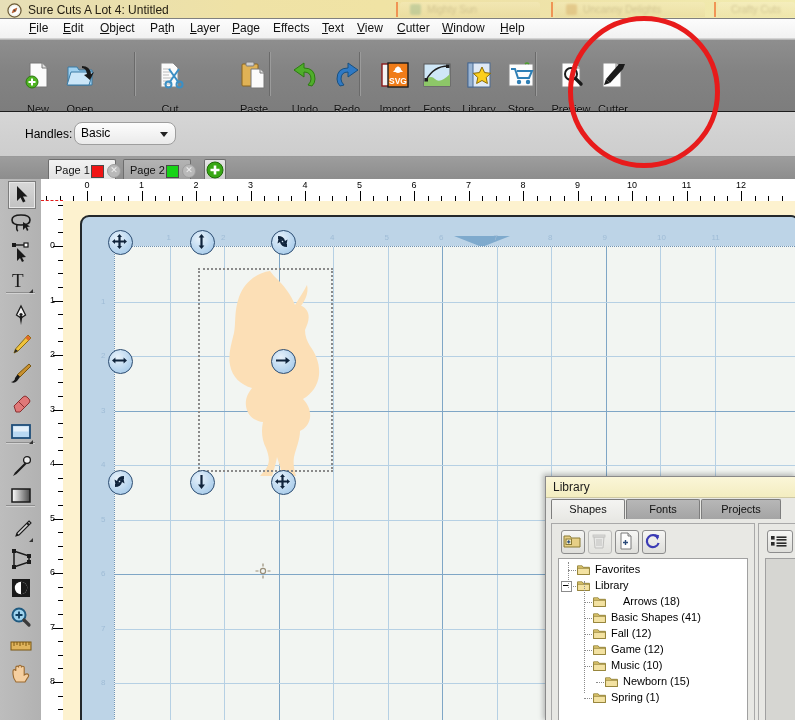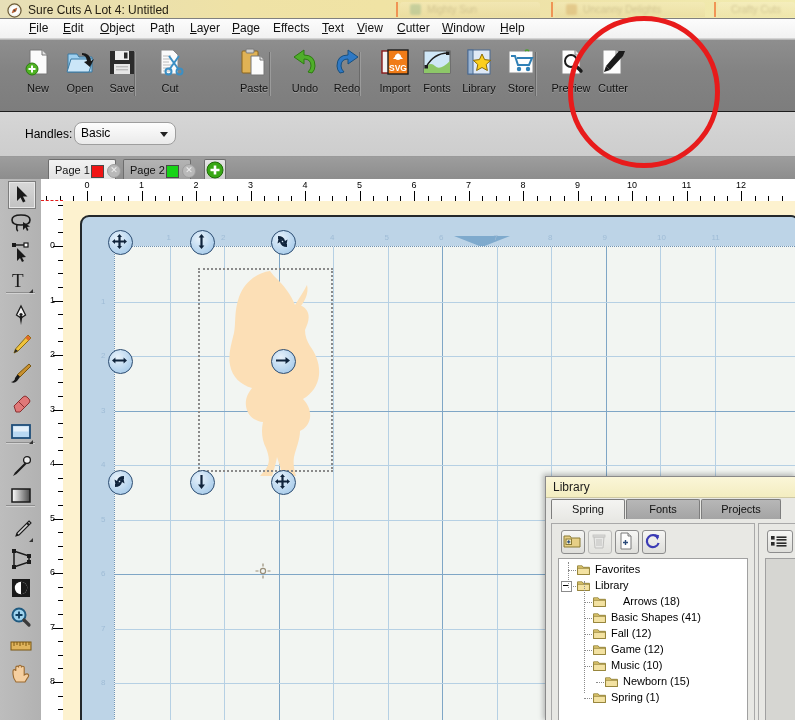--- a/index.html
+++ b/index.html
@@ -35,21 +35,21 @@
     font-size:12px;color:#111;white-space:nowrap;cursor:default;
   }
   #menubar .mi u{text-decoration:underline;}
   
   #toolbar{
     position:absolute;left:0;top:39px;width:795px;height:71px;
     background:linear-gradient(to bottom,#8e8e8e 0%,#838383 45%,#7d7d7d 100%);
     border-top:1px solid #b8b8b8;border-bottom:2px solid #1d1d1d;
   }
   .tb-item{position:absolute;top:7px;width:52px;text-align:center;cursor:default;}
-  .tb-ico{width:30px;height:30px;margin:0 auto;position:relative;}
+  .tb-ico{width:30px;height:30px;margin:13px auto;position:relative;}
   .tb-lab{margin-top:5px;font-size:11px;color:#111;text-shadow:0 1px 0 rgba(255,255,255,.25);}
   .tb-div{position:absolute;top:12px;width:1px;height:44px;background:#6a6a6a;border-right:1px solid #9b9b9b;}
   
   #handlesbar{
     position:absolute;left:0;top:112px;width:795px;height:44px;
     background:linear-gradient(to bottom,#d6d6d6,#cdcdcd);
     border-bottom:1px solid #9a9a9a;
   }
   #handles-label{position:absolute;left:25px;top:15px;font-size:12px;color:#000;}
   #handles-select{
@@ -271,33 +271,20 @@
     <div class="tb-ico">
       <svg width="30" height="30" viewBox="0 0 30 30">
         <path d="M3 7 h9 l2 3 h13 v15 H3 Z" fill="#9fd0ef" stroke="#3b7ba4" stroke-width="1"></path>
         <path d="M6 12 h22 l-4 13 H2 Z" fill="#cbe6f8" stroke="#3b7ba4" stroke-width="1"></path>
         <path d="M17 6 q8 0 9 8 l3-2 -4 8 -6-5 3-1 q-1-6 -5-6 Z" fill="#1a1a1a"></path>
       </svg>
     </div>
     <div class="tb-lab">Open</div>
   </div>
 
-  <div class="tb-item" style="left:96px">
-    <div class="tb-ico">
-      <svg width="30" height="30" viewBox="0 0 30 30">
-        <rect x="3" y="4" width="24" height="23" fill="#2b2b2b"></rect>
-        <rect x="8" y="4" width="14" height="9" fill="#eee"></rect>
-        <rect x="17" y="5.5" width="3.5" height="6" fill="#2b2b2b"></rect>
-        <rect x="7" y="17" width="16" height="10" fill="#e6e6e6"></rect>
-        <rect x="9" y="19" width="12" height="1.4" fill="#bbb"></rect>
-        <rect x="9" y="22" width="12" height="1.4" fill="#bbb"></rect>
-      </svg>
-    </div>
-    <div class="tb-lab">Save</div>
-  </div>
 
   <div class="tb-item" style="left:144px">
     <div class="tb-ico">
       <svg width="30" height="30" viewBox="0 0 30 30">
         <path d="M6 3 h12 l5 5 v19 H6 Z" fill="#fbfbfb" stroke="#888" stroke-width="1"></path>
         <g stroke="#bbb" stroke-width="1">
           <path d="M8 9h8M8 12h9M8 15h6M8 18h9M8 21h7M8 24h8"></path>
         </g>
         <g stroke="#3b8fc4" stroke-width="2" fill="none">
           <path d="M14 9 L24 23"></path>
@@ -799,21 +786,21 @@
     <svg width="15" height="15" viewBox="0 0 15 15">
       <path d="M7.5 0 L10 3 H8.6 v3.4 H12 V5 L15 7.5 L12 10 V8.6 H8.6 V12 H10 L7.5 15 L5 12 h1.4 V8.6 H3 V10 L0 7.5 L3 5 v1.4 h3.4 V3 H5 Z" fill="#10243c"></path>
     </svg>
   </div>
 </div>
 
 <div id="library">
   <div id="lib-title">
     <span>Library</span>
   </div>
-  <div class="libtab active" style="left:5px;width:72px"><span>Spring</span></div>
+  <div class="libtab active" style="left:5px;width:72px"><span>Shapes</span></div>
   <div class="libtab inactive" style="left:80px;width:72px"><span>Fonts</span></div>
   <div class="libtab inactive" style="left:155px;width:78px"><span>Projects</span></div>
 
   <div id="lib-body">
     <div id="lib-leftpane">
       <div class="libbtn" style="left:9px">
         <svg width="18" height="18" viewBox="0 0 18 18" style="margin:1px">
           <path d="M1 4 h6 l1.4 2 H17 v9 H1 Z" fill="#e6cf86" stroke="#8a7a34" stroke-width="1"></path>
           <rect x="3" y="7" width="5.5" height="5.5" fill="#f6eec4" stroke="#8a7a34" stroke-width="1"></rect>
           <path d="M5.7 8.2 v3.2 M4.1 9.8 h3.2" stroke="#2a4a7a" stroke-width="1.2"></path>

